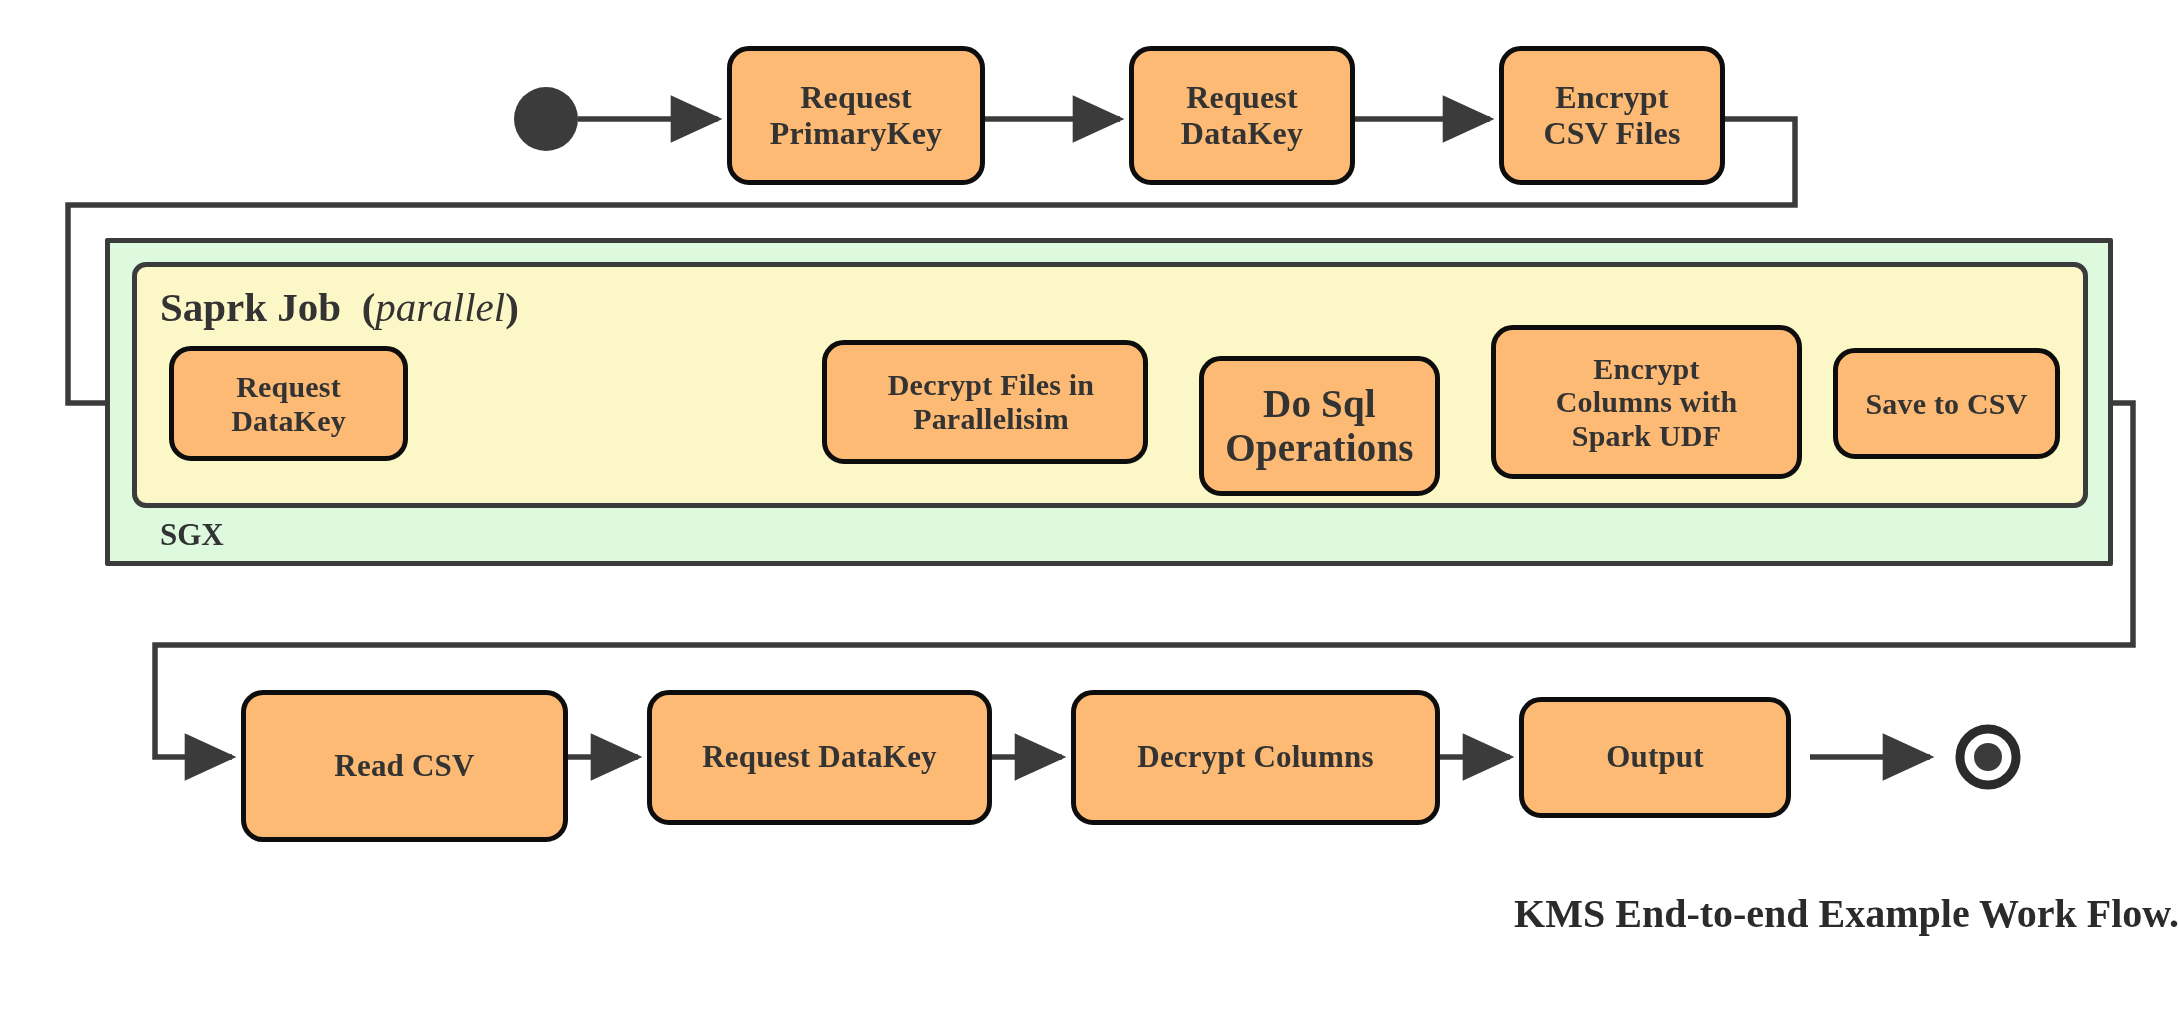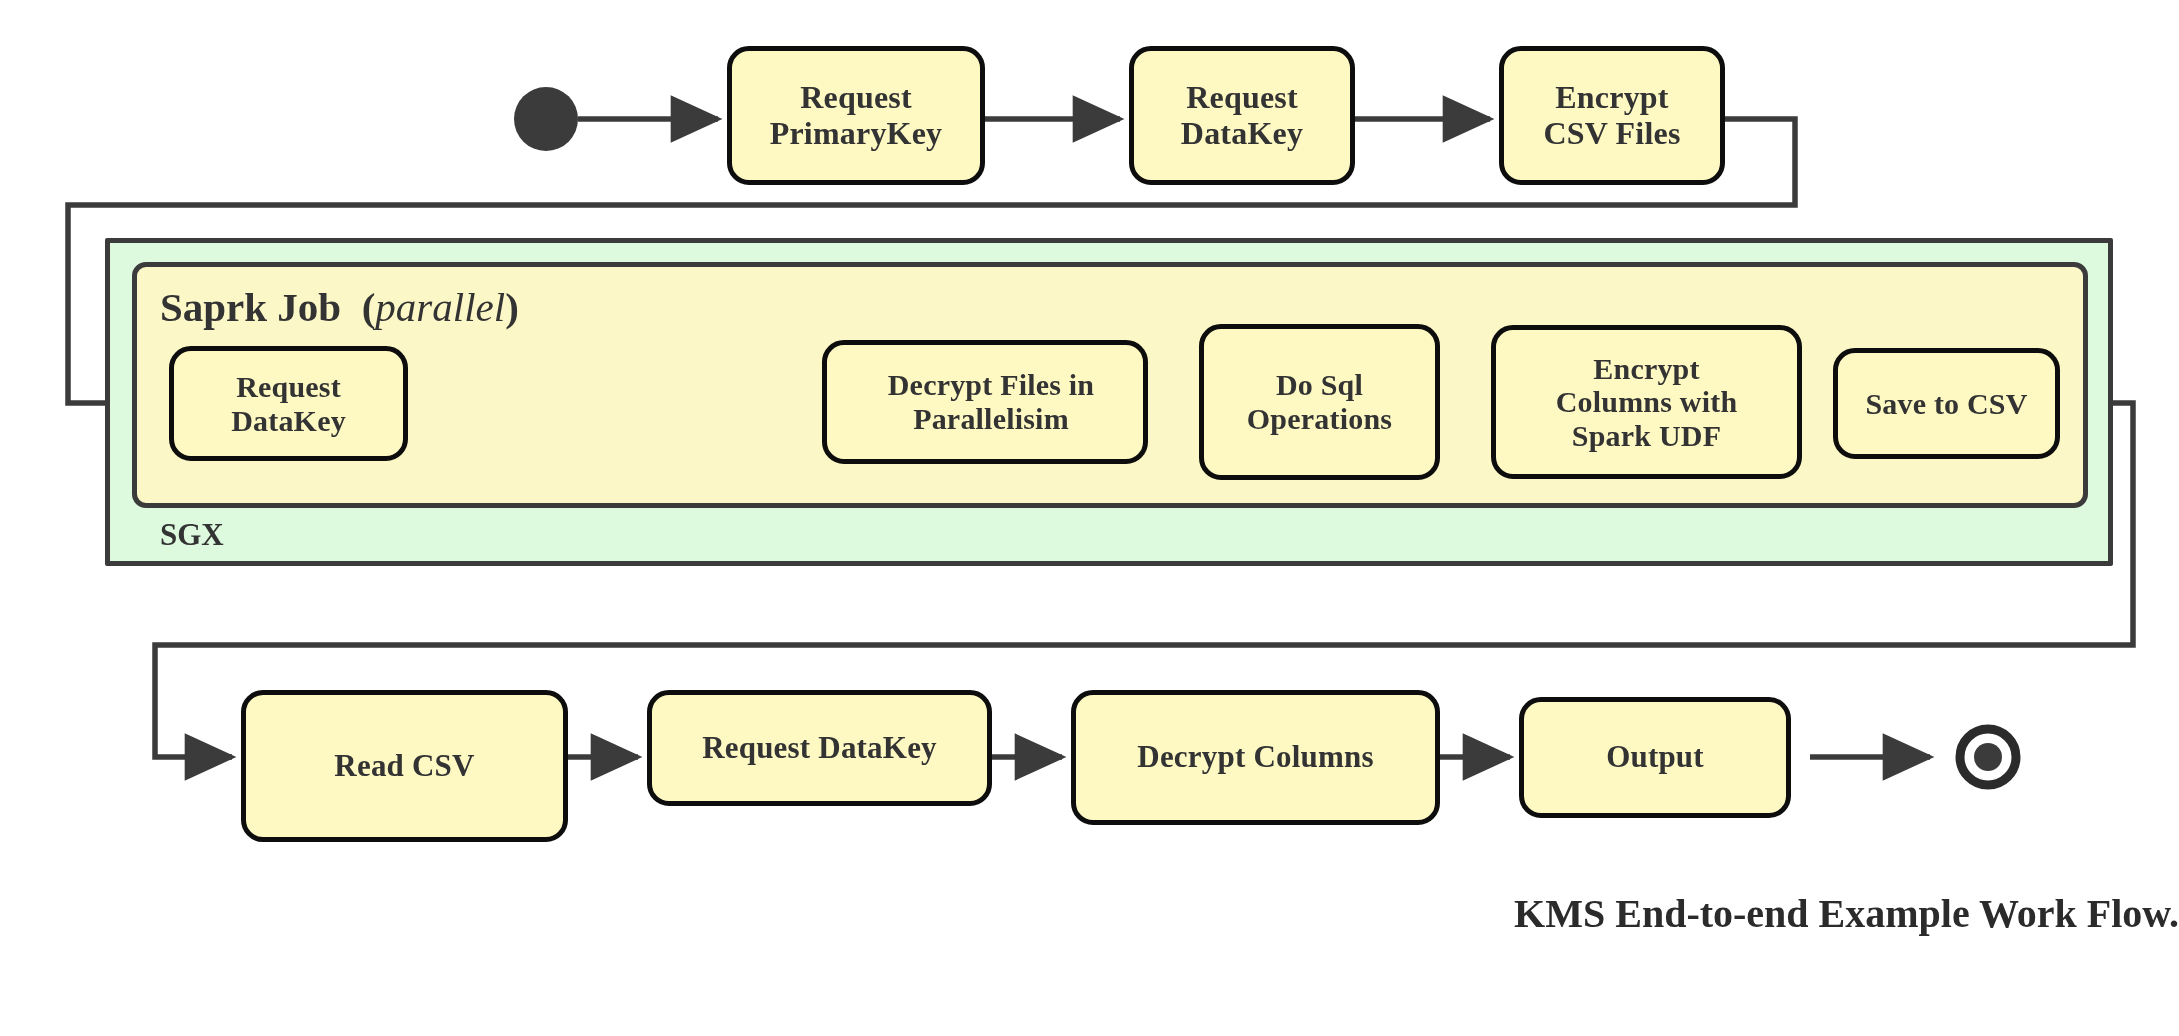--- a/index.html
+++ b/index.html
@@ -3,21 +3,21 @@
 <meta charset="utf-8">
 <style>
   html,body{margin:0;padding:0;background:#ffffff;}
   body{width:2179px;height:1036px;overflow:hidden;
        font-family:"Liberation Serif","DejaVu Serif",serif;}
   #stage{position:relative;width:2179px;height:1036px;background:#fff;}
   svg.layer{position:absolute;left:0;top:0;width:2179px;height:1036px;}
 
   
   .node{position:absolute;box-sizing:border-box;
-        background:#fef9c3;border:5px solid #0d0d0d;border-radius:22px;
+        background:#fdba74;border:5px solid #0d0d0d;border-radius:22px;
         display:flex;align-items:center;justify-content:center;text-align:center;
         color:#333333;font-weight:bold;line-height:1.12;
         letter-spacing:.2px;z-index:6;}
   .node span{display:block;padding:0 8px;}
 
   
   .group{position:absolute;box-sizing:border-box;z-index:2;}
   #sgx-container{background:#ddf9de;border:5px solid #3b3b3b;border-radius:2px;}
   #spark-container{background:#fcf7c6;border:5px solid #3b3b3b;border-radius:14px;z-index:3;}
 
@@ -110,21 +110,21 @@
   </div>
 
 
   <div class="node" style="left:822px;top:340px;width:326px;height:124px;font-size:30px;padding-left:12px;">
     <div>
       <span>Decrypt Files in</span>
       <span>Parallelisim</span>
     </div>
   </div>
 
-  <div class="node" style="left:1199px;top:324px;width:241px;height:156px;font-size:30px;">
+  <div class="node" style="left:1199px;top:356px;width:241px;height:140px;font-size:39px;">
     <div>
       <span>Do Sql</span>
       <span>Operations</span>
     </div>
   </div>
 
   <div class="node" style="left:1491px;top:325px;width:311px;height:154px;font-size:30px;">
     <div>
       <span>Encrypt</span>
       <span>Columns with</span>
@@ -137,21 +137,21 @@
       <span>Save to CSV</span>
     </div>
   </div>
 
   <div class="node" style="left:241px;top:690px;width:327px;height:152px;font-size:31px;">
     <div>
       <span>Read CSV</span>
     </div>
   </div>
 
-  <div class="node" style="left:647px;top:690px;width:345px;height:116px;font-size:31px;">
+  <div class="node" style="left:647px;top:690px;width:345px;height:135px;font-size:31px;">
     <div>
       <span>Request DataKey</span>
     </div>
   </div>
 
   <div class="node" style="left:1519px;top:697px;width:272px;height:121px;font-size:31px;">
     <div>
       <span>Output</span>
     </div>
   </div>

